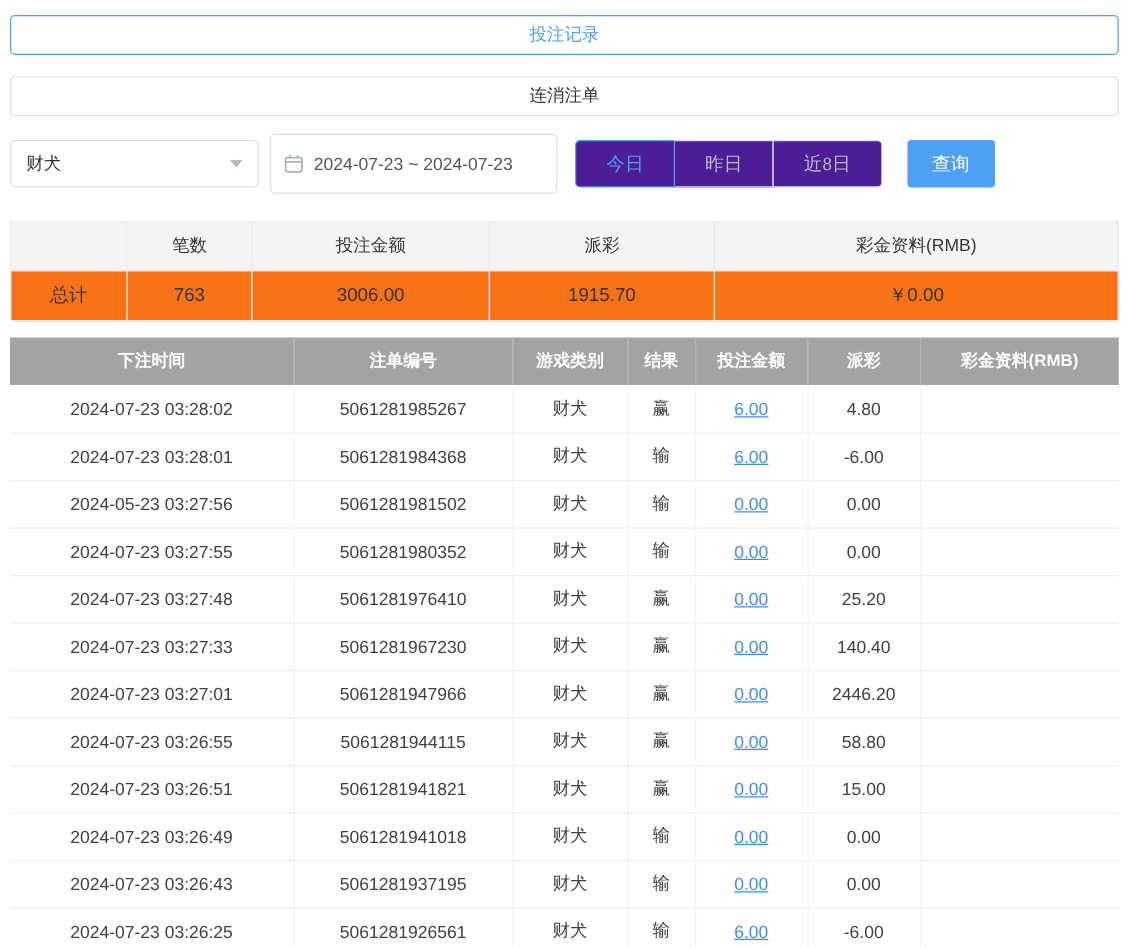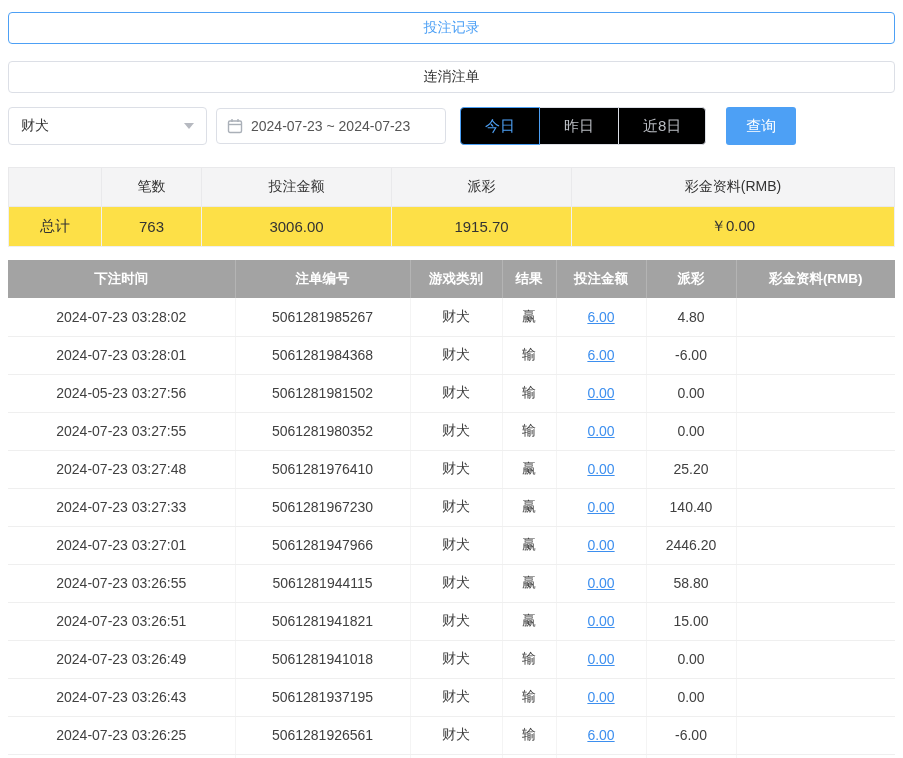--- a/index.html
+++ b/index.html
@@ -14,43 +14,43 @@
     font-family:inherit; }
   .tab.active { border-color:var(--accent,#4da0f5); color:var(--accent,#4da0f5); }
 
   
   .filter-row { display:flex; align-items:center; margin-top:14px; }
   .select { width:199px; height:38px; border:1px solid #dcdfe6; border-radius:4px;
     display:flex; align-items:center; justify-content:space-between;
     padding:0 12px; font-size:14px; color:#333; cursor:pointer; background:#fff; }
   .caret { width:0; height:0; border-left:5px solid transparent;
     border-right:5px solid transparent; border-top:6px solid #b6b9c0; }
-  .date-input { margin-left:9px; width:230px; height:36px; border:1px solid #dcdfe6;
+  .date-input { margin-left:9px; width:230px; height:48px; border:1px solid #dcdfe6;
     border-radius:4px; display:flex; align-items:center; padding:0 10px; gap:8px;
     font-size:14px; color:#555; background:#fff; cursor:pointer; }
   .cal-icon svg { display:block; }
   .btn-group { display:flex; margin-left:14px; }
-  .qbtn { height:38px; padding:0 24px; background:#000000; border:1px solid #dcdfe6;
+  .qbtn { height:38px; padding:0 24px; background:#4c1d95; border:1px solid #dcdfe6;
     font-size:15px; color:#b9bcc2; cursor:pointer; margin-left:-1px;
     font-family:inherit; }
   .qbtn:first-child { margin-left:0; border-radius:4px 0 0 4px; }
-  .qbtn:last-child { border-radius:0 4px 4px 0; }
+  .qbtn:last-child { border-radius:0 4px 4px 0;font-family:Liberation Serif, serif; }
   .qbtn.active { border:1px solid var(--accent,#4da0f5); color:var(--accent,#4da0f5);
     position:relative; z-index:1; }
   .search-btn { margin-left:20px; width:70px; height:38px;
     background:var(--accent,#4da0f5); color:#fff; border:none; border-radius:3px;
     font-size:15px; cursor:pointer; font-family:inherit; }
 
   
   .summary { width:100%; border-collapse:collapse; margin-top:22px;
     table-layout:fixed; }
   .summary th { background:#f4f4f5; height:39px; font-weight:normal; font-size:14px;
     color:#333; border:1px solid #e9e9eb; text-align:center; }
   .summary td { height:40px; text-align:center; border:1px solid #efeff1;
-    background:#fde047; font-size:15px; color:#333; }
+    background:#f97316; font-size:15px; color:#333; }
 
   
   .bet-table { width:100%; border-collapse:collapse; margin-top:13px;
     table-layout:fixed; font-size:14px; }
   .bet-table thead th { background:var(--header-gray,#a3a3a3); color:#fff;
     height:38px; font-weight:bold; font-size:13.5px; text-align:center;
     border-right:1px solid #b4b4b4; }
   .bet-table thead th:last-child { border-right:none; }
   .bet-table tbody td { height:38px; text-align:center; color:#404040;
     border-bottom:1px solid #efefef; border-right:1px solid #f4f4f4;

